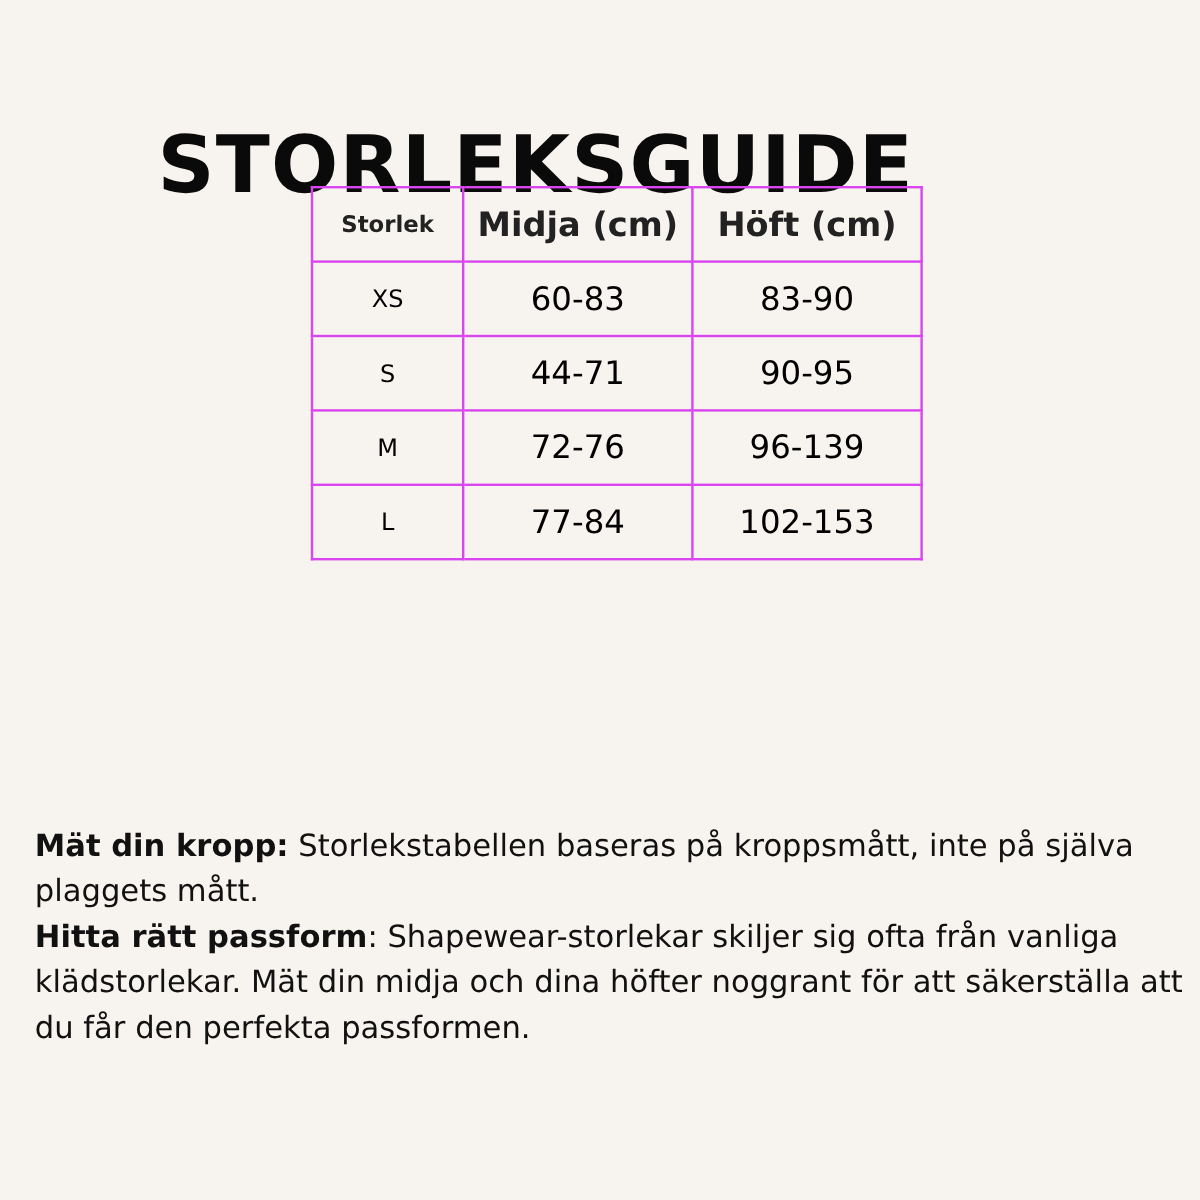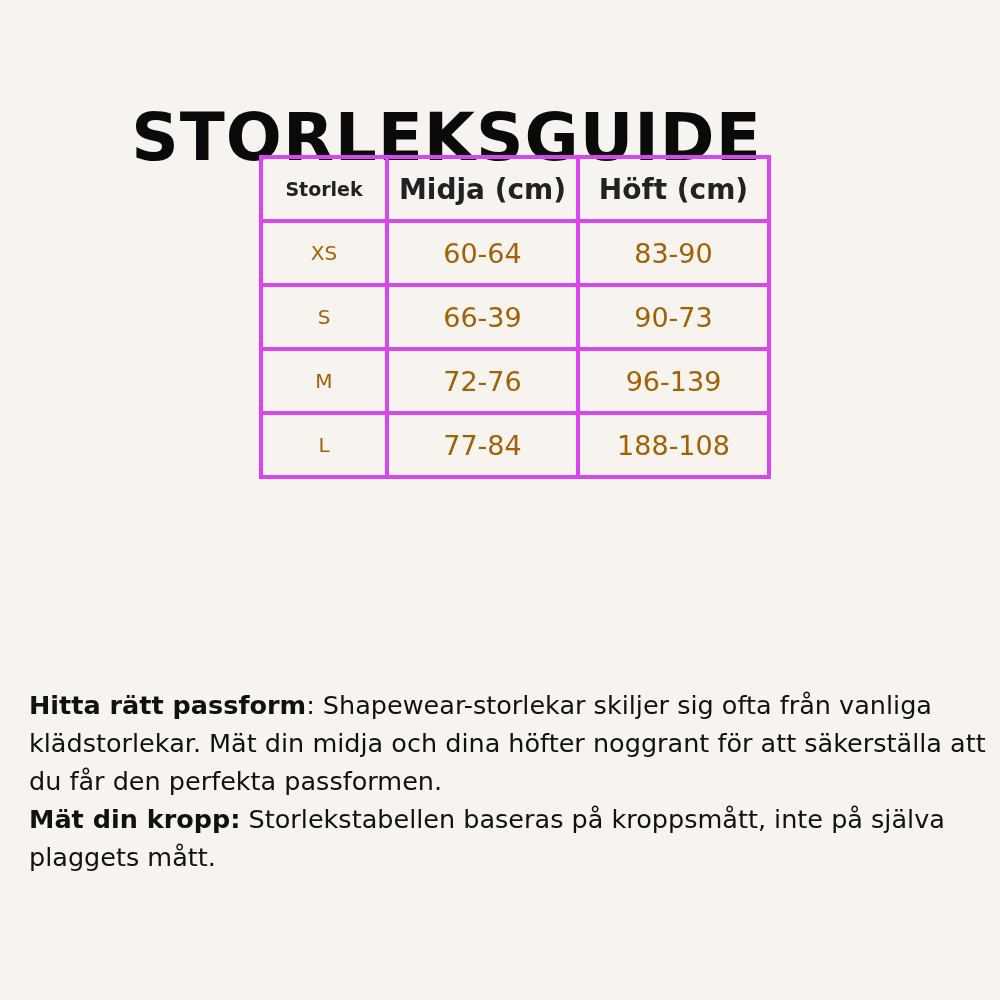--- a/index.html
+++ b/index.html
@@ -29,41 +29,41 @@
       color: #0a0a0a;
     }
     table.size-table {
       position: absolute;
       left: 259px;
       top: 155px;
       border-collapse: collapse;
       table-layout: fixed;
     }
     table.size-table td, table.size-table th {
-      border: 4px solid #d946ef;
+      border: 2px solid #d946ef;
       text-align: center;
       vertical-align: middle;
       height: 60px;
       padding: 0;
       color: #222;
     }
     table.size-table th {
       font-family: "DejaVu Sans", sans-serif;
       font-weight: bold;
       font-size: 28px;
       color: #222;
     }
     table.size-table th.col-size {
       font-size: 19px;
     }
     table.size-table td {
       font-family: "DejaVu Sans", sans-serif;
       font-size: 27px;
       font-weight: normal;
-      color: #a16207;
+      color: #000000;
     }
     table.size-table td.cell-size {
       font-size: 20px;
     }
     col.c1 { width: 126px; }
     col.c2 { width: 191px; }
     col.c3 { width: 191px; }
     .info {
       position: absolute;
       left: 29px;
@@ -95,37 +95,37 @@
   <thead>
     <tr>
       <th class="col-size">Storlek</th>
       <th>Midja (cm)</th>
       <th>Höft (cm)</th>
     </tr>
   </thead>
   <tbody>
     <tr>
       <td class="cell-size">XS</td>
-      <td>60-64</td>
+      <td>60-83</td>
       <td>83-90</td>
     </tr>
     <tr>
       <td class="cell-size">S</td>
-      <td>66-39</td>
-      <td>90-73</td>
+      <td>44-71</td>
+      <td>90-95</td>
     </tr>
     <tr>
       <td class="cell-size">M</td>
       <td>72-76</td>
       <td>96-139</td>
     </tr>
     <tr>
       <td class="cell-size">L</td>
       <td>77-84</td>
-      <td>188-108</td>
+      <td>102-153</td>
     </tr>
   </tbody>
 </table>
 
 <div class="info">
+  <p><b>Mät din kropp:</b><span> Storlekstabellen baseras på kroppsmått, inte på själva plaggets mått.</span></p>
   <p><b>Hitta rätt passform</b><span>: Shapewear-storlekar skiljer sig ofta från vanliga klädstorlekar. Mät din midja och dina höfter noggrant för att säkerställa att du får den perfekta passformen.</span></p>
-  <p><b>Mät din kropp:</b><span> Storlekstabellen baseras på kroppsmått, inte på själva plaggets mått.</span></p>
 </div>
 
 </body></html>

